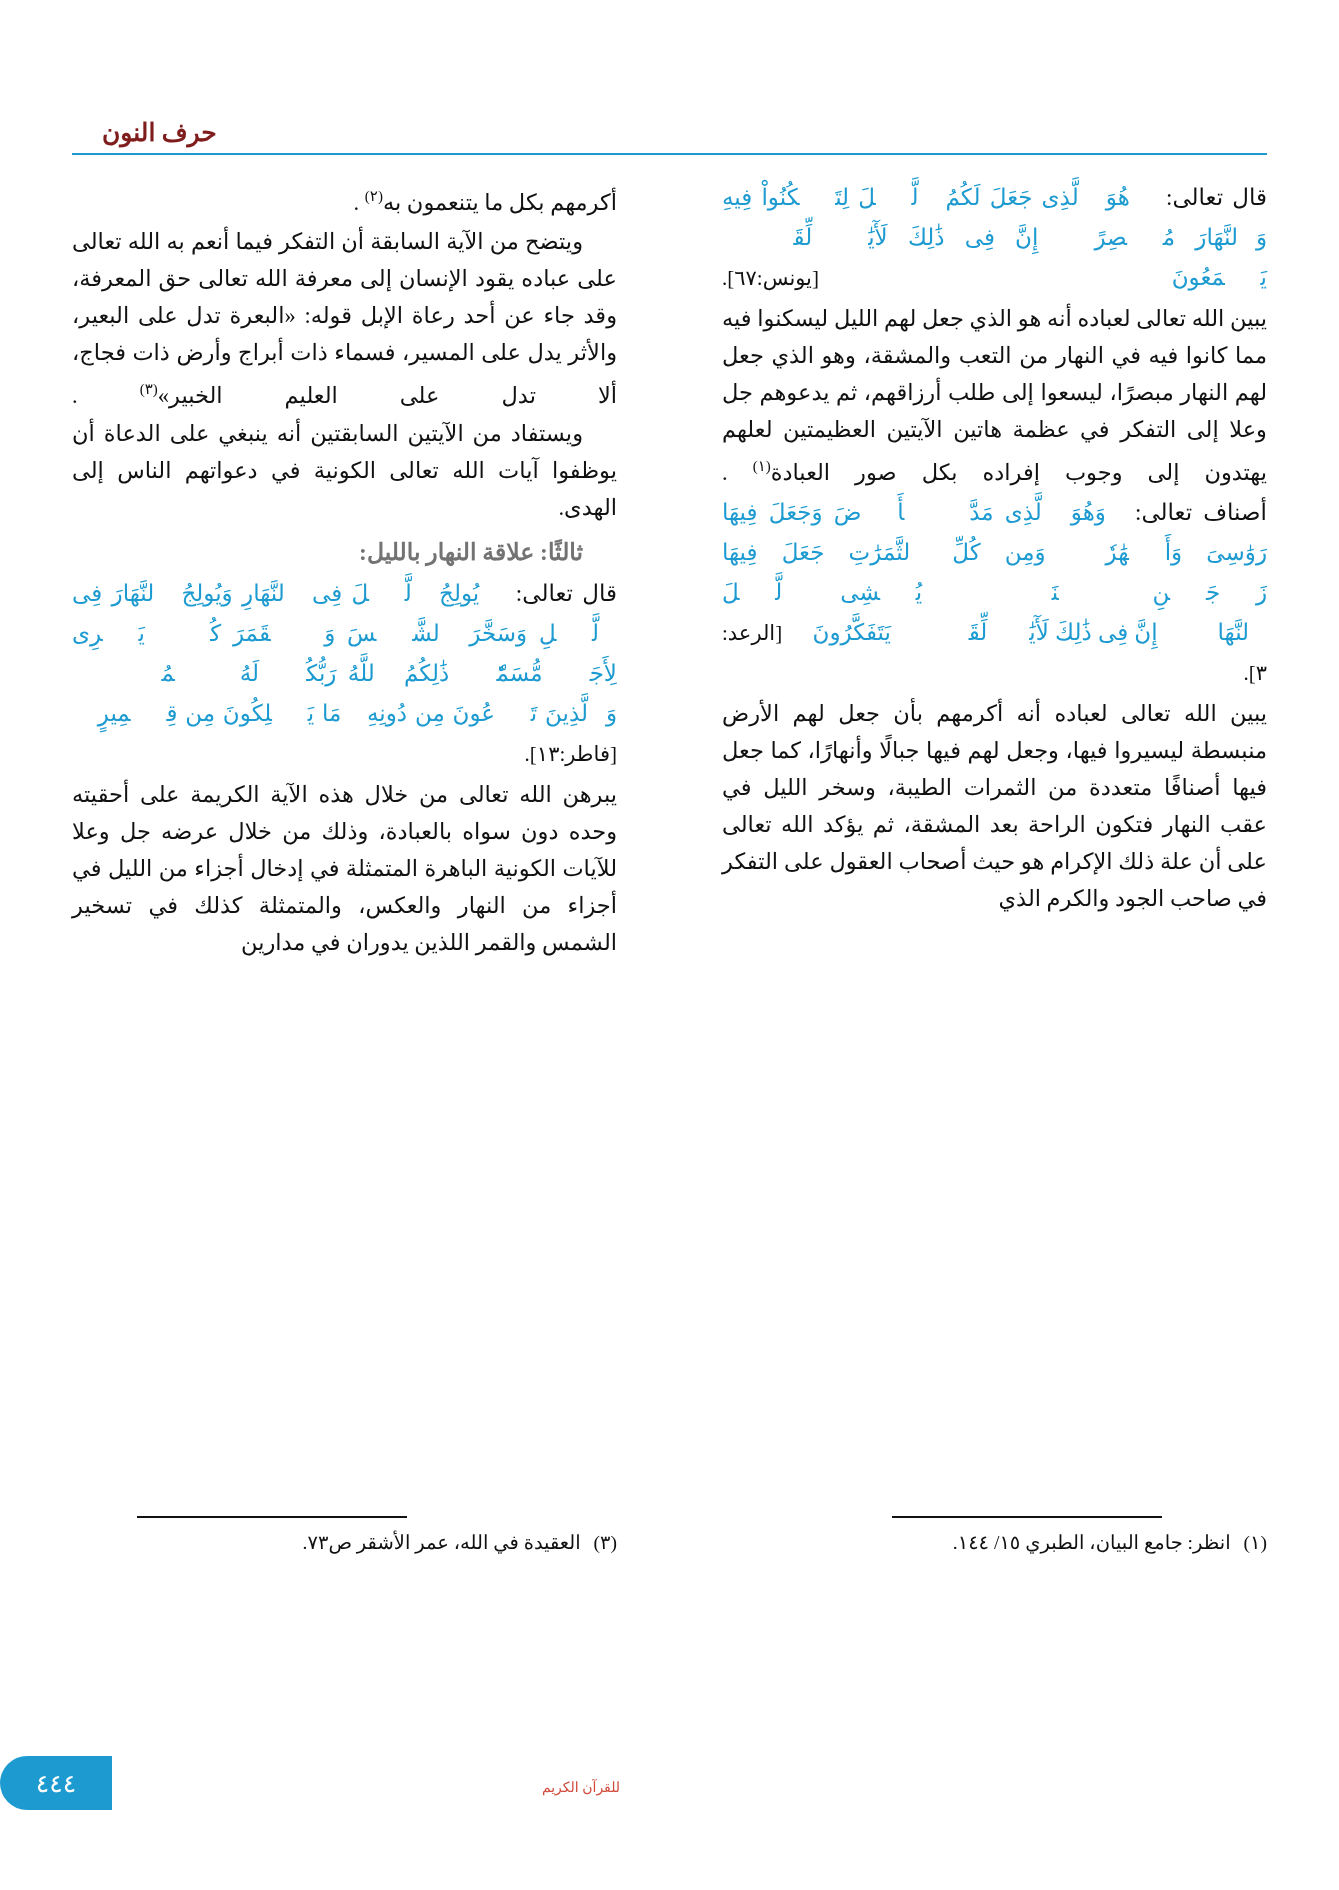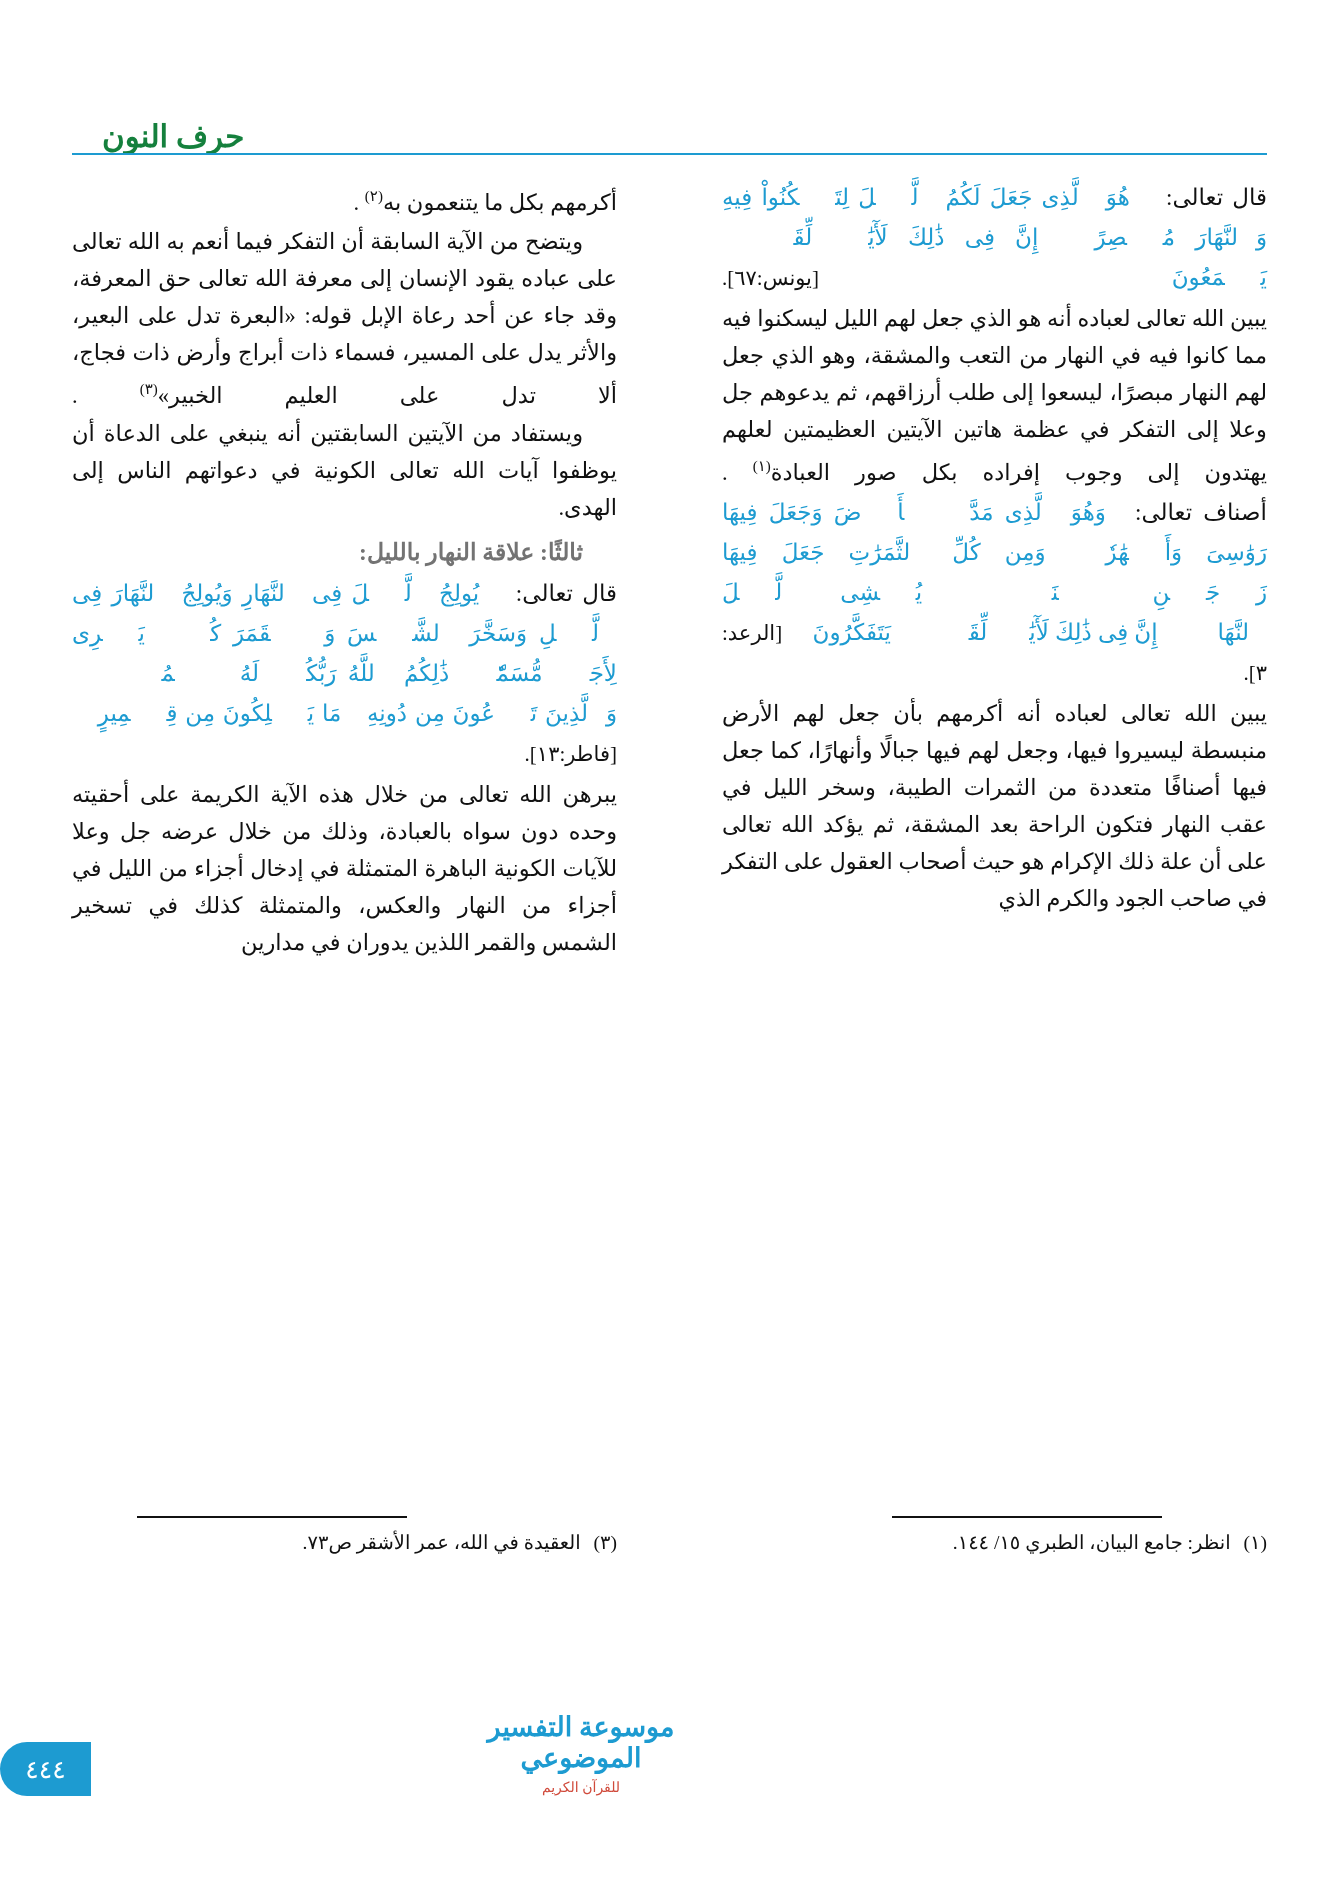--- a/index.html
+++ b/index.html
@@ -19,22 +19,22 @@
 
   
   .header {
     position: absolute;
     top: 118px;
     right: 72px;
     width: 1195px;
     text-align: left;
   }
   .header-title {
-    color: #15803d;
-    font-size: 31px;
+    color: #7f1d1d;
+    font-size: 25px;
     font-weight: bold;
     letter-spacing: 0px;
     padding-left: 30px;
     display: inline-block;
   }
   .header-rule {
     position: absolute;
     top: 153px;
     right: 72px;
     width: 1195px;
@@ -147,22 +147,22 @@
     letter-spacing: -1px;
   }
   .logo-sub {
     font-size: 14px;
     color: #d04a3b;
     margin-top: 6px;
   }
   .page-num-box {
     position: absolute;
     left: 0;
-    bottom: 22px;
-    width: 91px;
+    bottom: 8px;
+    width: 112px;
     height: 54px;
     background: #1d9bd1;
     border-top-left-radius: 27px;
     border-bottom-left-radius: 27px;
     color: #ffffff;
     font-size: 25px;
     display: flex;
     align-items: center;
     justify-content: center;
     letter-spacing: 1px;
@@ -245,19 +245,18 @@
           <span class="fn-num">(٣)</span>
           <span>العقيدة في الله، عمر الأشقر ص٧٣.</span>
         </div>
       </div>
 
     </div>
   </div>
 
   <div class="footer">
     <div class="logo">
-      <div class="logo-main">موسوعة التفسير الموضوعي</div>
       <div class="logo-sub">للقرآن الكريم</div>
     </div>
     <div class="page-num-box">٤٤٤</div>
   </div>
 
 </div>
 
 </body></html>

